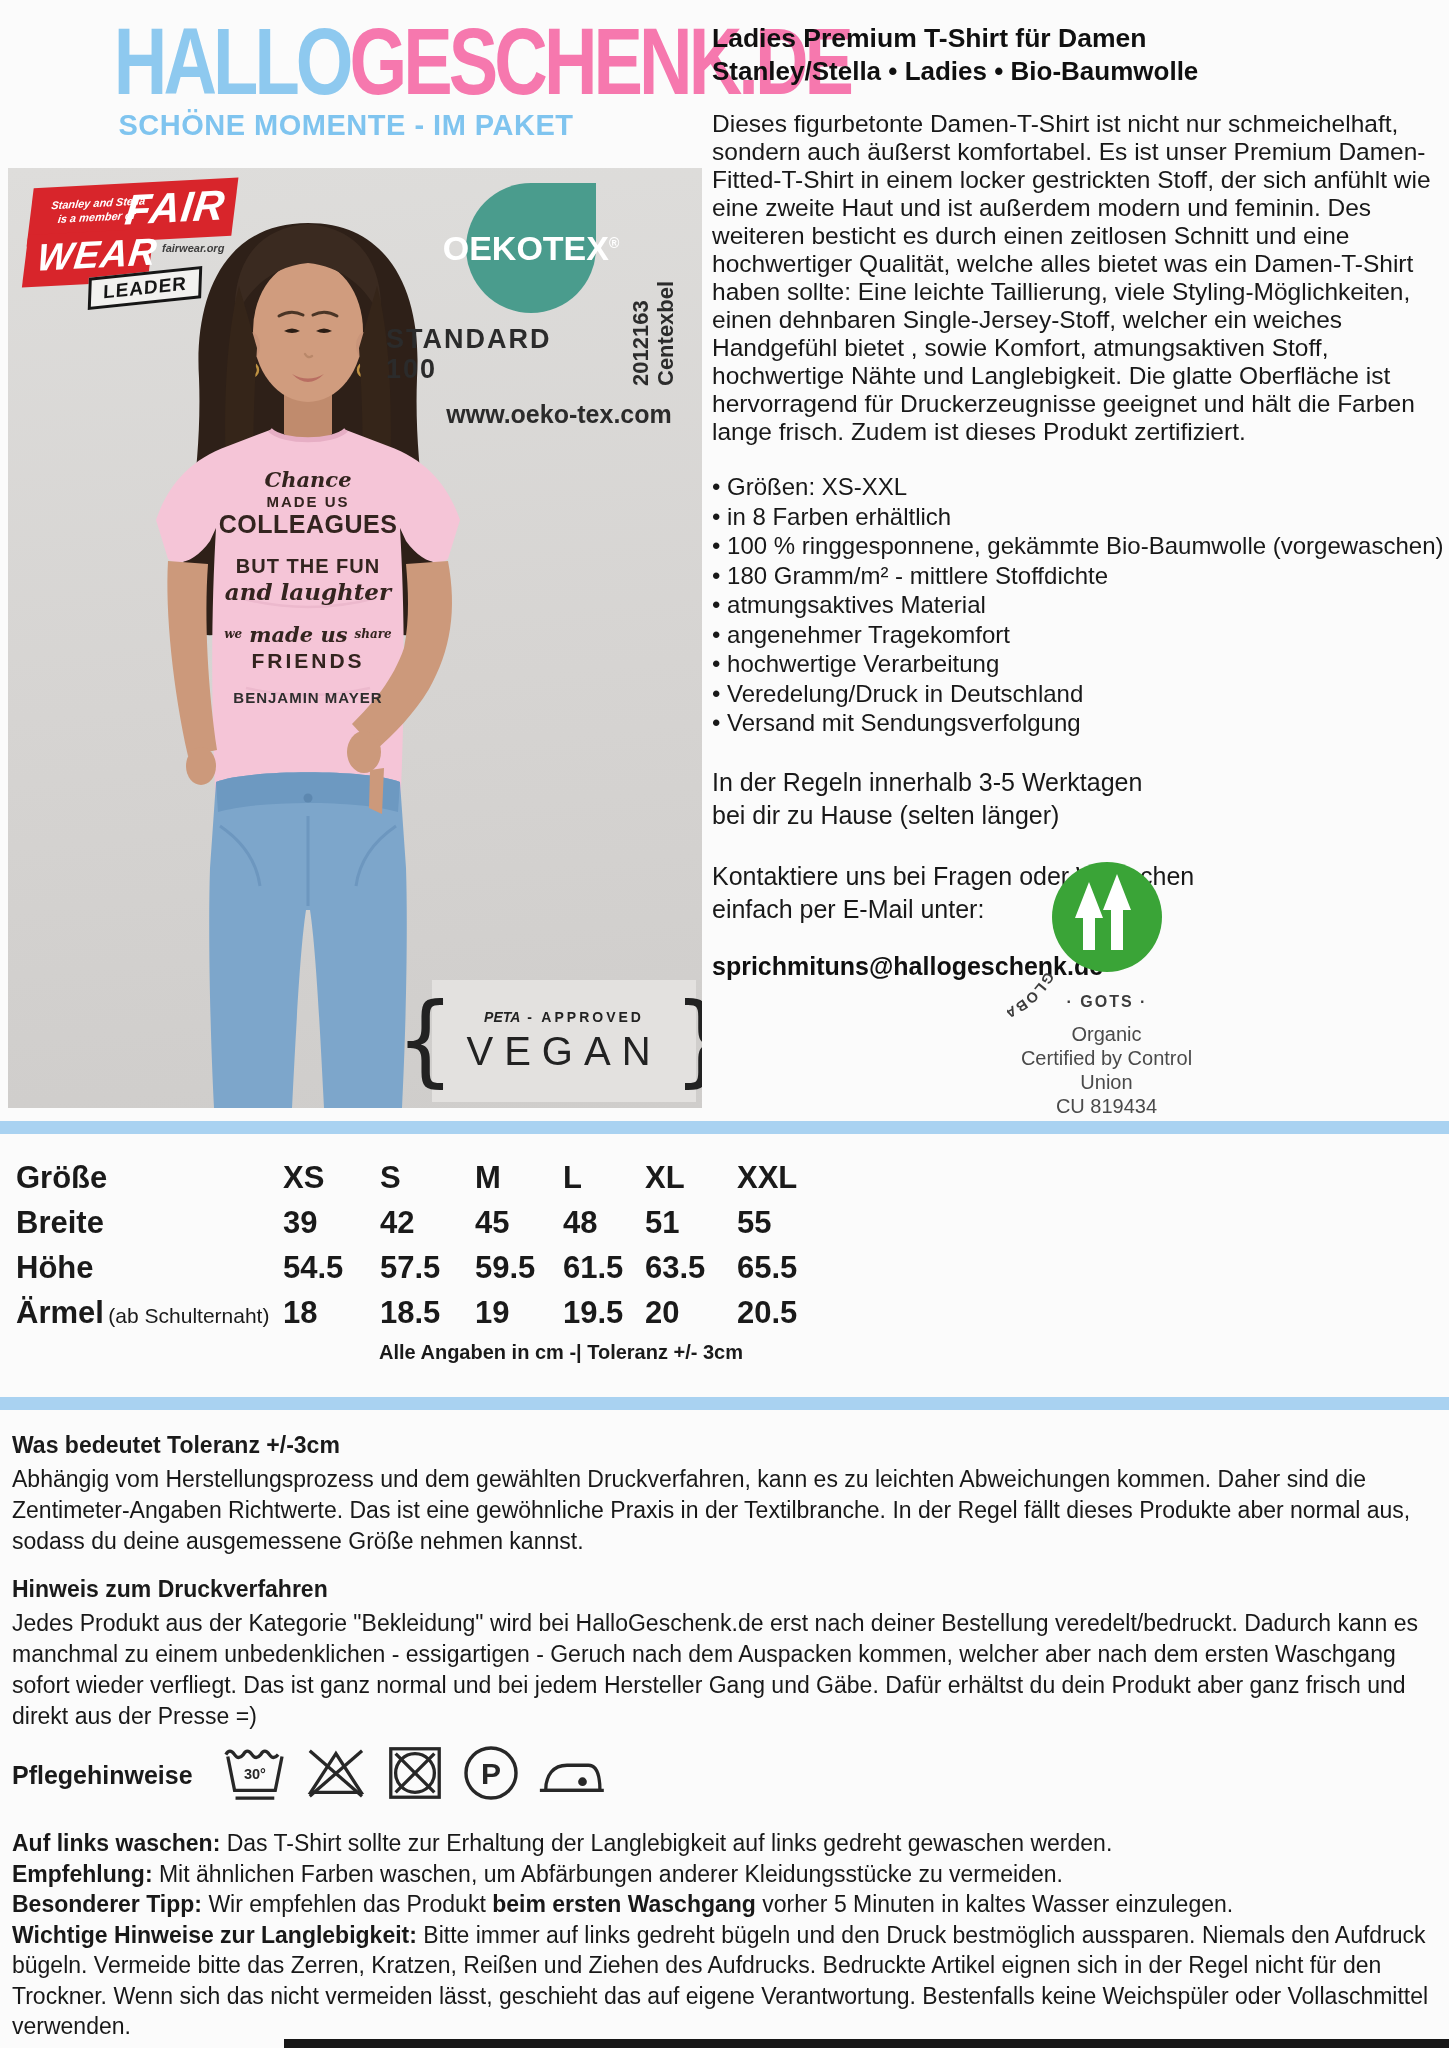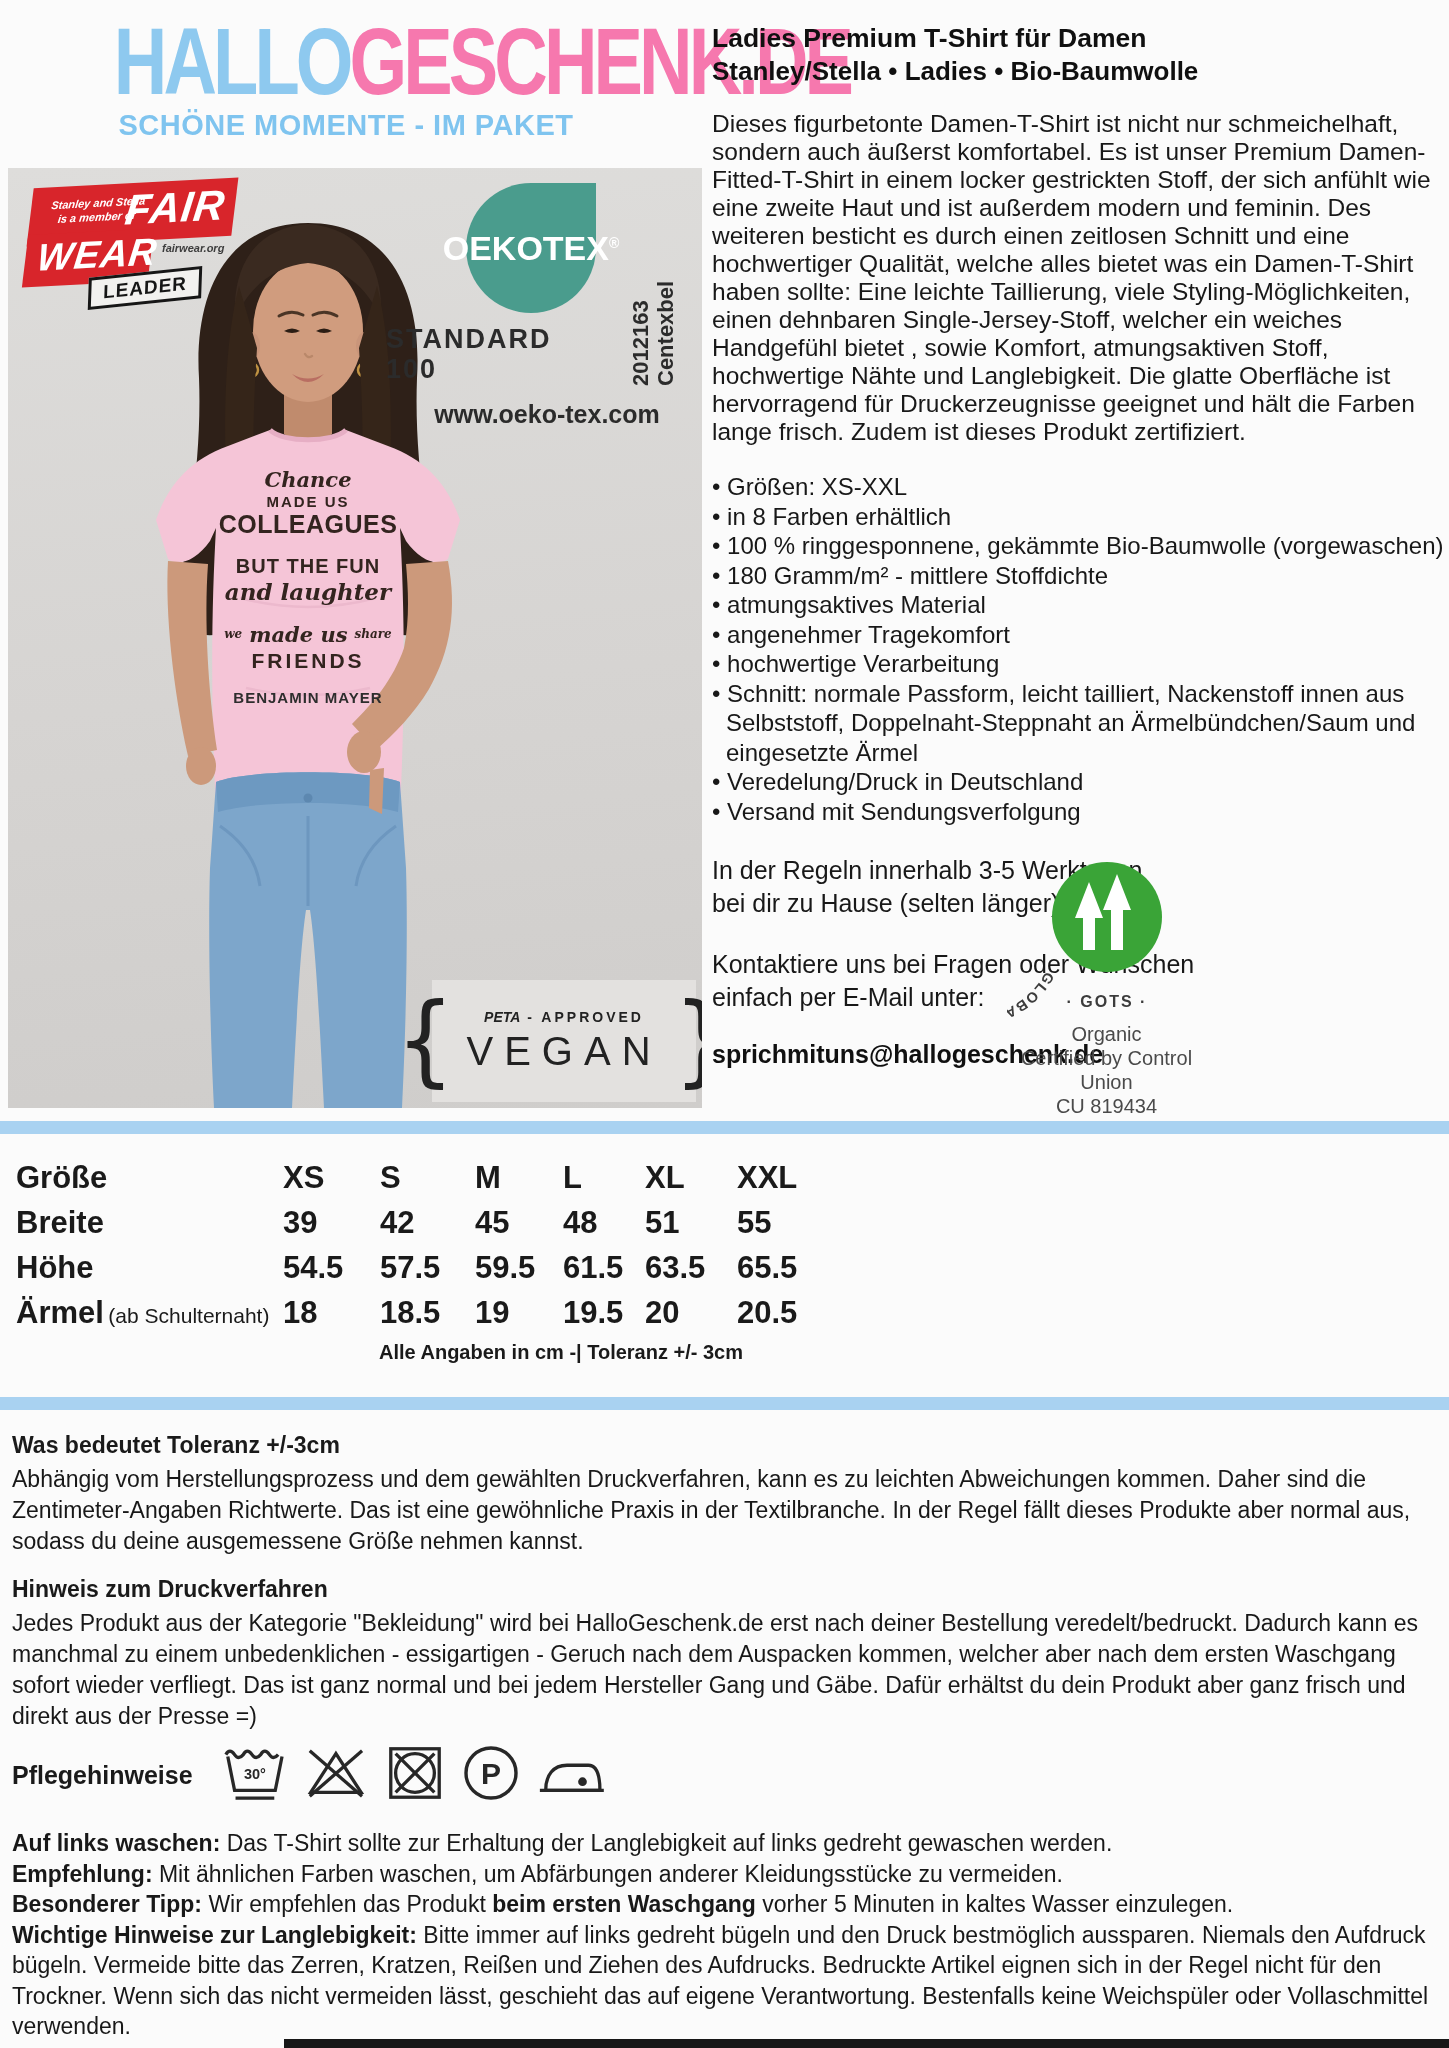--- a/index.html
+++ b/index.html
@@ -53,21 +53,21 @@
   .oeko-drop{position:absolute;left:90px;top:5px;width:130px;height:130px;background:#4a9c8d;
              border-radius:50% 0 50% 50%;display:flex;flex-direction:row;align-items:center;
              justify-content:center;color:#fff;font-weight:800;}
   .oeko-l1{font-size:34px;line-height:1.02;}
   .oeko-l2{font-size:34px;line-height:1.02;}
   .oeko-l2 sup{font-size:14px;}
   .oeko-standard{position:absolute;left:10px;top:146px;width:270px;font-size:27px;
                  font-weight:800;color:#2b2b2b;letter-spacing:2px;line-height:1.12;}
   .oeko-cert{position:absolute;left:252px;top:208px;transform:rotate(-90deg);transform-origin:left top;
              font-size:22px;font-weight:800;color:#2b2b2b;line-height:1.15;white-space:nowrap;}
-  .oeko-url{position:absolute;left:26px;top:222px;width:290px;text-align:center;font-size:25px;
+  .oeko-url{position:absolute;left:38px;top:222px;width:290px;text-align:center;font-size:25px;
             font-weight:800;color:#2b2b2b;}
 
   
   .vegan{position:absolute;left:424px;top:812px;width:264px;height:122px;background:#e3e1df;
          display:flex;align-items:center;justify-content:center;gap:12px;color:#222;z-index:3;}
   .vegan-brace{font-size:92px;line-height:.9;font-family:"DejaVu Sans",sans-serif;transform:scaleY(1.08);}
   .vegan-center{text-align:center;}
   .vegan-line1{font-size:14px;letter-spacing:3px;font-weight:bold;}
   .vegan-line1 .peta{font-style:italic;letter-spacing:0;}
   .vegan-word{font-size:40px;letter-spacing:11px;margin-top:3px;font-weight:normal;}
@@ -232,21 +232,20 @@
     <div class="prod-sub">Stanley/Stella • Ladies • Bio-Baumwolle</div>
     <div class="prod-desc">Dieses figurbetonte Damen-T-Shirt ist nicht nur schmeichelhaft, sondern auch äußerst komfortabel. Es ist unser Premium Damen-Fitted-T-Shirt in einem locker gestrickten Stoff, der sich anfühlt wie eine zweite Haut und ist außerdem modern und feminin. Des weiteren besticht es durch einen zeitlosen Schnitt und eine hochwertiger Qualität, welche alles bietet was ein Damen-T-Shirt haben sollte: Eine leichte Taillierung, viele Styling-Möglichkeiten, einen dehnbaren Single-Jersey-Stoff, welcher ein weiches Handgefühl bietet , sowie Komfort, atmungsaktiven Stoff, hochwertige Nähte und Langlebigkeit. Die glatte Oberfläche ist hervorragend für Druckerzeugnisse geeignet und hält die Farben lange frisch. Zudem ist dieses Produkt zertifiziert.</div>
     <div class="bullets">
       <div class="bullet">Größen: XS-XXL</div>
       <div class="bullet">in 8 Farben erhältlich</div>
       <div class="bullet">100 % ringgesponnene, gekämmte Bio-Baumwolle (vorgewaschen)</div>
       <div class="bullet">180 Gramm/m² - mittlere Stoffdichte</div>
       <div class="bullet">atmungsaktives Material</div>
       <div class="bullet">angenehmer Tragekomfort</div>
       <div class="bullet">hochwertige Verarbeitung</div>
-      <div class="bullet">Schnitt: normale Passform, leicht tailliert, Nackenstoff innen aus Selbststoff, Doppelnaht-Steppnaht an Ärmelbündchen/Saum und eingesetzte Ärmel</div>
       <div class="bullet">Veredelung/Druck in Deutschland</div>
       <div class="bullet">Versand mit Sendungsverfolgung</div>
     </div>
     <div class="delivery">In der Regeln innerhalb 3-5 Werktagen
 bei dir zu Hause (selten länger)</div>
     <div class="contact">Kontaktiere uns bei Fragen oder Wünschen
 einfach per E-Mail unter:</div>
     <a class="email" href="#">sprichmituns@hallogeschenk.de</a>
 
     

